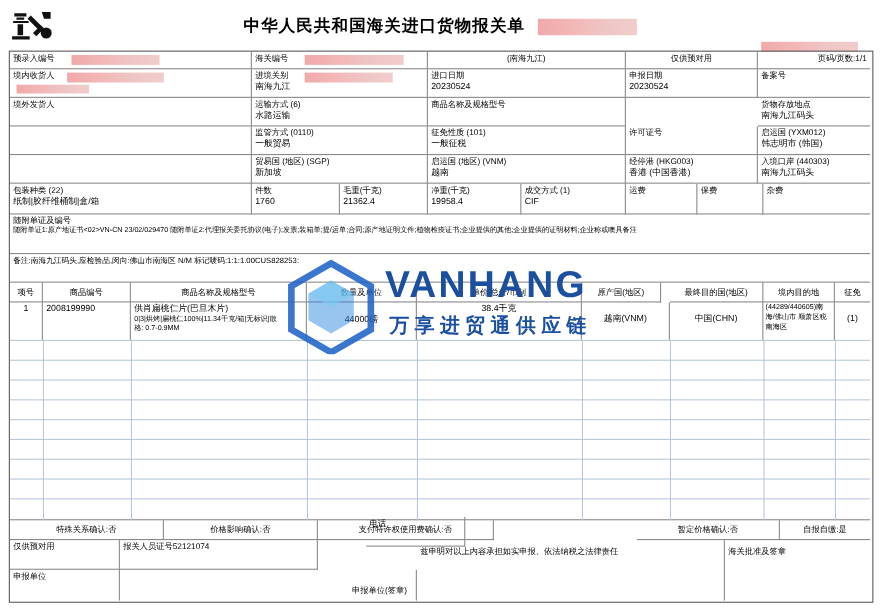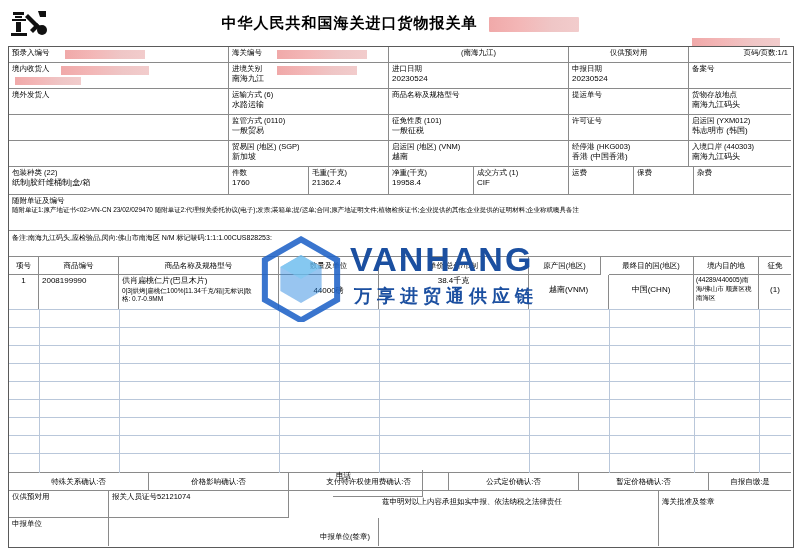--- a/index.html
+++ b/index.html
@@ -126,24 +126,20 @@
     <div class="cell" style="left:0;top:42px;width:220px;height:26px;">
       <span class="lbl">境外发货人</span>
       <span class="val"></span>
     </div>
     <div class="cell" style="left:220px;top:42px;width:160px;height:26px;">
       <span class="lbl">运输方式 (6)</span>
       <span class="val">水路运输</span>
     </div>
     <div class="cell" style="left:380px;top:42px;width:180px;height:26px;">
       <span class="lbl">商品名称及规格型号</span>
-      <span class="val"></span>
-    </div>
-    <div class="cell" style="left:560px;top:42px;width:120px;height:26px;">
-      <span class="lbl">提运单号</span>
       <span class="val"></span>
     </div>
     <div class="cell nr" style="left:680px;top:42px;width:102px;height:26px;">
       <span class="lbl">货物存放地点</span>
       <span class="val">南海九江码头</span>
     </div>
 
     <div class="cell" style="left:0;top:68px;width:220px;height:26px;"></div>
     <div class="cell" style="left:220px;top:68px;width:160px;height:26px;">
       <span class="lbl">监管方式 (0110)</span>
@@ -307,23 +303,20 @@
 
     <div class="cell" style="left:0;top:426px;width:140px;height:18px;">
       <span class="lbl ctr" style="padding-top:4px;"><span>特殊关系确认:</span><span>否</span></span>
     </div>
     <div class="cell" style="left:140px;top:426px;width:140px;height:18px;">
       <span class="lbl ctr" style="padding-top:4px;"><span>价格影响确认:</span><span>否</span></span>
     </div>
     <div class="cell" style="left:280px;top:426px;width:160px;height:18px;">
       <span class="lbl ctr" style="padding-top:4px;"><span>支付特许权使用费确认:</span><span>否</span></span>
     </div>
-    <div class="cell" style="left:440px;top:426px;width:130px;height:18px;">
-      <span class="lbl ctr" style="padding-top:4px;"><span>公式定价确认:</span><span>否</span></span>
-    </div>
     <div class="cell" style="left:570px;top:426px;width:130px;height:18px;">
       <span class="lbl ctr" style="padding-top:4px;"><span>暂定价格确认:</span><span>否</span></span>
     </div>
     <div class="cell nr" style="left:700px;top:426px;width:82px;height:18px;">
       <span class="lbl ctr" style="padding-top:4px;"><span>自报自缴:</span><span>是</span></span>
     </div>
 
     <div class="cell" style="left:0;top:444px;width:100px;height:27px;">
       <span class="lbl">仅供预对用</span>
       <span class="val"></span>

